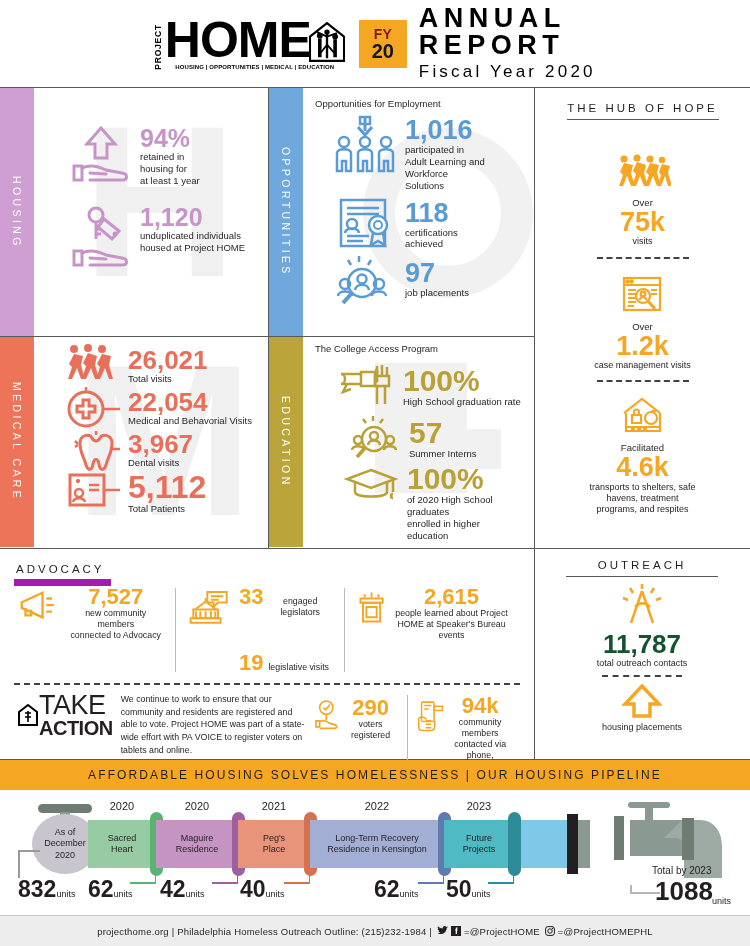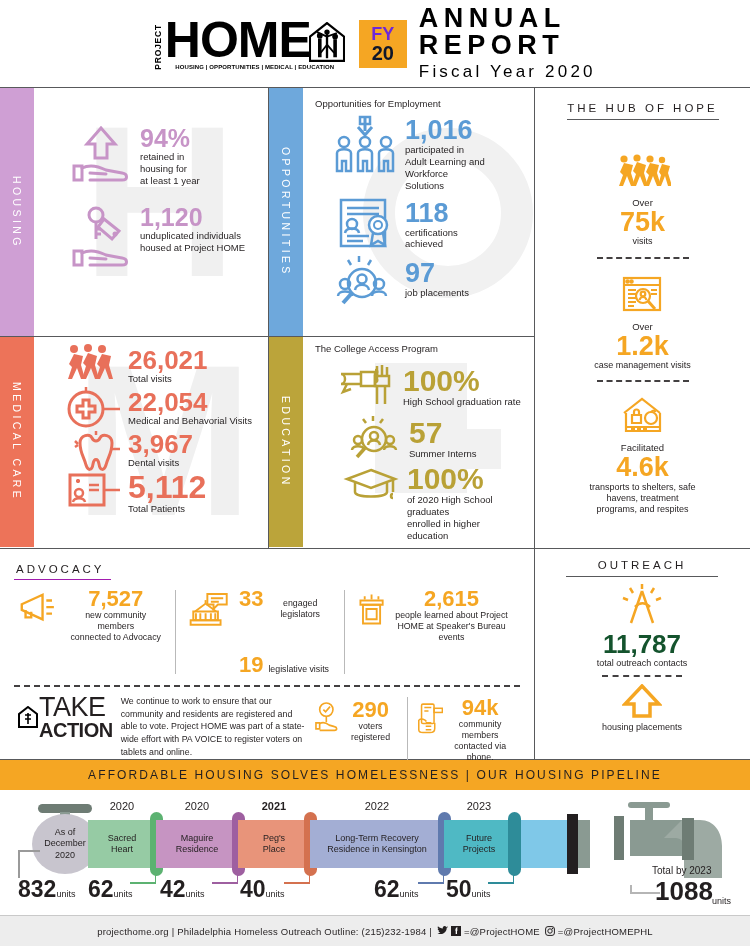--- a/index.html
+++ b/index.html
@@ -37,21 +37,21 @@
   .logo-tag {
     font-size: 6px; font-weight: bold; letter-spacing: .1px;
     color: #000; margin-top: 2px; white-space: nowrap;
   }
   .hdr-right { display: flex; align-items: center; gap: 12px; }
   .fy-badge {
     background: #F5A623; width: 48px; height: 48px;
     display: flex; flex-direction: column; align-items: center;
     justify-content: center; line-height: 1;
   }
-  .fy-badge .fy { font-size: 18px; font-weight: bold; color: #6d28d9; }
+  .fy-badge .fy { font-size: 14px; font-weight: bold; color: #7f1d1d; }
   .fy-badge .yr { font-size: 20px; font-weight: bold; color: #0f172a; }
   .hdr-titles { display: flex; flex-direction: column; }
   .annual-line {
     font-size: 27px; font-weight: bold; letter-spacing: 5.5px;
     line-height: 1.0; color: #000;
   }
   .fiscal-line {
     font-size: 17px; letter-spacing: 3.2px; color: #000; margin-top: 3px;
   }
 
@@ -127,22 +127,22 @@
   
   .lower {
     position: absolute; left: 0; top: 548px; width: 750px; height: 212px;
     display: flex;
     border-top: 1px solid #58595b; border-bottom: 1px solid #58595b;
   }
   .advocacy { width: 535px; padding: 10px 14px 6px; position: relative;
               border-right: 1px solid #58595b; }
   .adv-title {
     font-size: 11.5px; letter-spacing: 3px; color: #231f20;
-    border-bottom: 1px solid #a21caf; display: inline-block;
-    padding: 0 6px 4px 2px; margin-bottom: 8px;
+    border-bottom: 7px solid #a21caf; display: inline-block;
+    padding: 0 6px 4px 2px; margin-bottom: 0;
   }
   .adv-row { display: flex; align-items: flex-start; }
   .adv-cell { display: flex; gap: 7px; align-items: flex-start; padding: 0 10px; text-align: center; }
   .vline { width: 1px; background: #b9b9b9; align-self: stretch; margin: 2px 2px; }
   .adv-big { font-size: 22px; font-weight: bold; color: #F5A623; line-height: 1; }
   .adv-cap { font-size: 8.8px; line-height: 1.25; color: #231f20; }
   .adv-dash { width: 100%; border-top: 2.5px dashed #231f20;
               margin: 9px 0 8px; opacity: .85; }
   .take-action-word { display: flex; flex-direction: column; line-height: .95; }
   .ta-1 { font-size: 27px; letter-spacing: -.5px; }
@@ -754,21 +754,21 @@
       <div style="position:absolute; left:212px; top:92px; width:26px; height:1.5px; background:#9E5FA0;"></div>
       <div style="position:absolute; left:236.5px; top:84px; width:1.5px; height:9px; background:#9E5FA0;"></div>
       <div class="unit" style="left:160px; top:88px;">
         <span class="num">42</span><span class="lbl">units</span>
       </div>
 
       <div class="seg" style="left:238px; width:72px; background:#E8947A; flex-direction:column;">
         <span style="white-space:pre-line">Peg's
 Place</span>
       </div>
-      <div class="yearlbl" style="left:238px; top:10px; width:72px;font-weight:bold;">2021</div>
+      <div class="yearlbl" style="left:238px; top:10px; width:72px;">2021</div>
       <div class="valve" style="left:304px; background:#D4714F;"></div>
       <div style="position:absolute; left:284px; top:92px; width:26px; height:1.5px; background:#D4714F;"></div>
       <div style="position:absolute; left:308.5px; top:84px; width:1.5px; height:9px; background:#D4714F;"></div>
       <div class="unit" style="left:240px; top:88px;">
         <span class="num">40</span><span class="lbl">units</span>
       </div>
 
       <div class="seg" style="left:310px; width:134px; background:#A3AED4; flex-direction:column;">
         <span style="white-space:pre-line">Long-Term Recovery
 Residence in Kensington</span>

